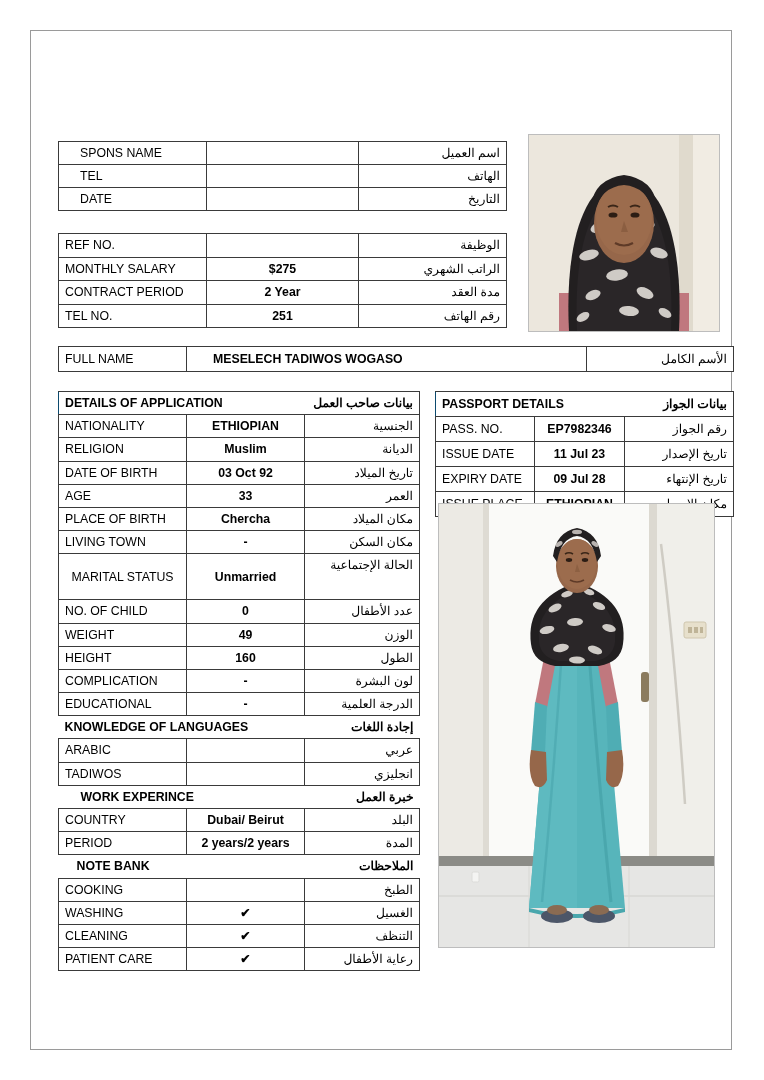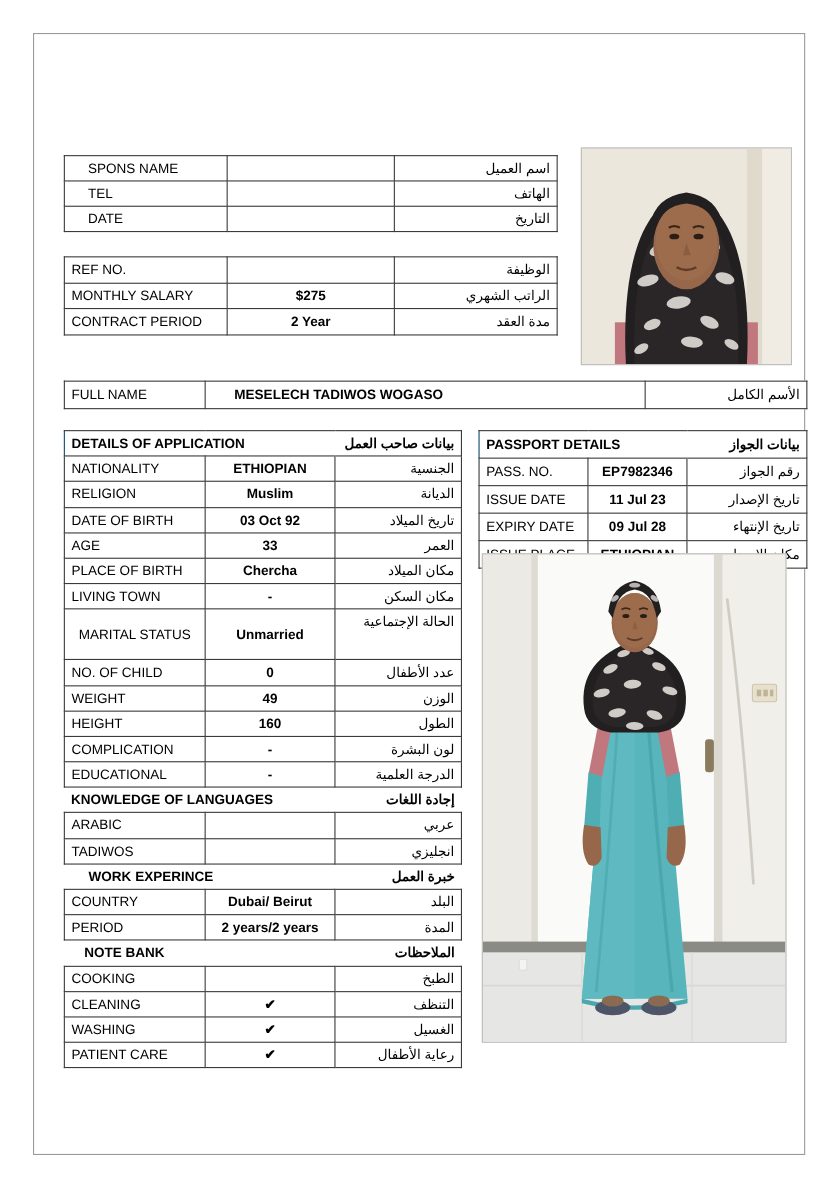--- a/index.html
+++ b/index.html
@@ -140,20 +140,25 @@
       <tr>
         <td class="lbl">MONTHLY SALARY</td>
         <td class="val big">$275</td>
         <td class="ar">الراتب الشهري</td>
       </tr>
       <tr>
         <td class="lbl">CONTRACT PERIOD</td>
         <td class="val big">2 Year</td>
         <td class="ar">مدة العقد</td>
       </tr>
+      <tr>
+        <td class="lbl">TEL NO.</td>
+        <td class="val">251</td>
+        <td class="ar">رقم الهاتف</td>
+      </tr>
     </tbody>
   </table>
 
   <table class="tbl" id="tbl-fullname">
     <colgroup>
         <col style="width:128px">
         <col style="width:400px">
         <col style="width:147px">
       </colgroup>
     <tbody>
@@ -272,28 +277,28 @@
       <tr class="sec-row sec-free">
         <td class="hdr nb-l indent" colspan="2" style="padding-left:18px">NOTE BANK</td>
         <td class="hdr-ar nb-r">الملاحظات</td>
       </tr>
       <tr>
         <td class="lbl">COOKING</td>
         <td class="chk"></td>
         <td class="ar">الطبخ</td>
       </tr>
       <tr>
+        <td class="lbl">WASHING</td>
+        <td class="chk">✔</td>
+        <td class="ar">الغسيل</td>
+      </tr>
+      <tr>
         <td class="lbl">CLEANING</td>
         <td class="chk">✔</td>
         <td class="ar">التنظف</td>
-      </tr>
-      <tr>
-        <td class="lbl">WASHING</td>
-        <td class="chk">✔</td>
-        <td class="ar">الغسيل</td>
       </tr>
       <tr>
         <td class="lbl">PATIENT CARE</td>
         <td class="chk">✔</td>
         <td class="ar">رعاية الأطفال</td>
       </tr>
     </tbody>
   </table>
 
   <table class="tbl" id="tbl-passport">

